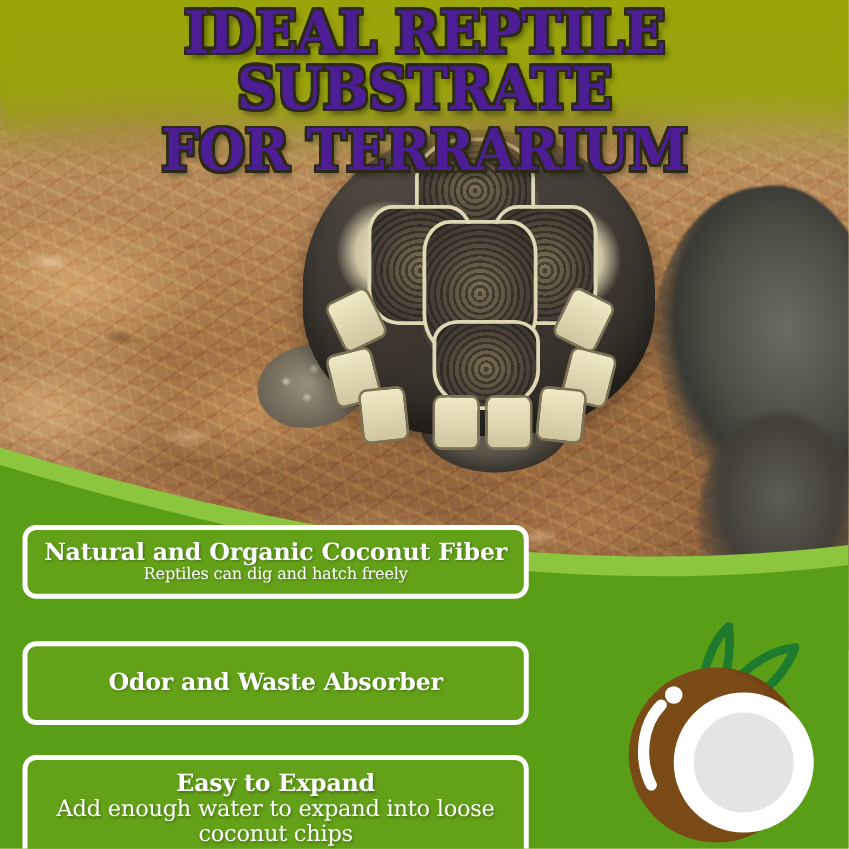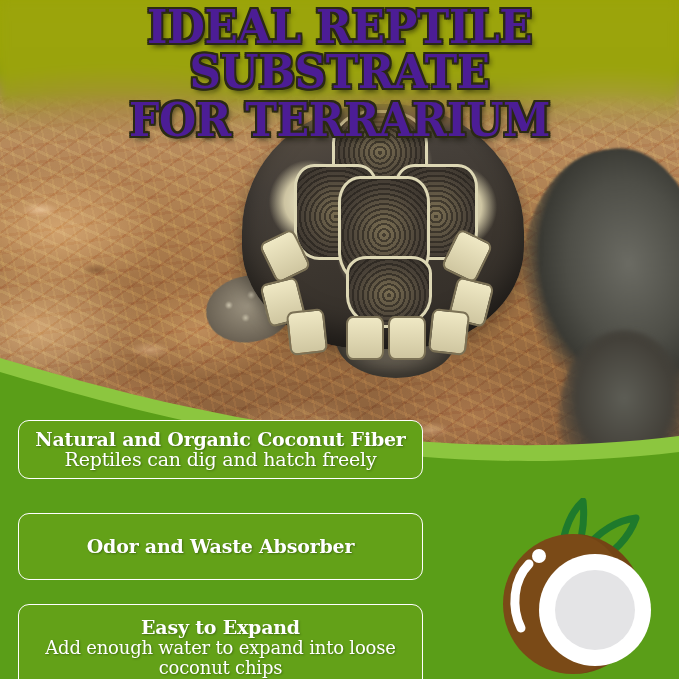--- a/index.html
+++ b/index.html
@@ -165,40 +165,40 @@
        0   -2px 0 #2b2a14, 0    2px 0 #2b2a14,
       -2px  0   0 #2b2a14, 2px  0   0 #2b2a14,
        3px  4px 5px rgba(20,20,8,.6);
   }
   .title .ln2 { font-size:46px; margin-top:4px; }
 
   
   .feature {
     position:absolute; left:18px; width:405px;
     background:#63a118;
-    border:1px solid #ffffff;
+    border:4px solid #ffffff;
     border-radius:11px;
     text-align:center;
     color:#ffffff;
     z-index:7;
     display:flex; flex-direction:column; justify-content:center;
     padding:4px 8px;
   }
   .f1 { top:420px; height:59px; }
   .f2 { top:494px; height:67px;margin-top:19px; }
   .f3 { top:604px; height:88px; }
   .feature .f-title {
     font-family:"DejaVu Serif", serif;
     font-weight:bold; font-size:19px; line-height:1.08;
     letter-spacing:-0.2px;
     text-shadow:1px 1px 2px rgba(30,50,10,.45);
   }
   .feature .f-sub {
     font-family:"DejaVu Serif", serif;
-    font-weight:normal; font-size:19px; line-height:1.1;
+    font-weight:normal; font-size:13px; line-height:1.1;
     letter-spacing:-0.2px;
     text-shadow:1px 1px 2px rgba(30,50,10,.4);
   }
   .f3 .f-sub { font-size:18px; line-height:1.14; }
 
   
   .coconut { position:absolute; left:487px; top:498px; width:180px; height:185px; z-index:5; }
   .coconut svg { display:block; }
 </style>
 </head>

